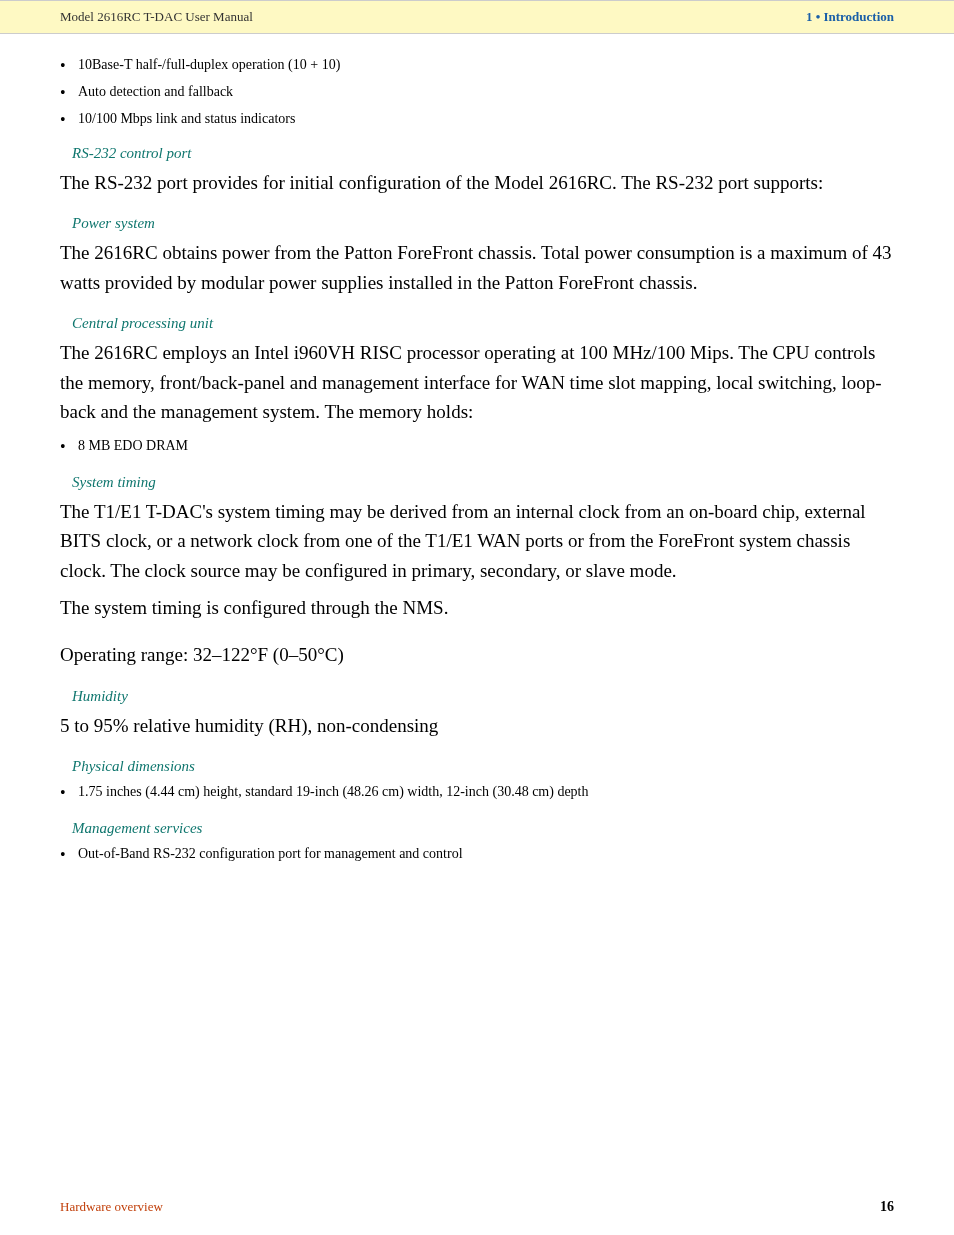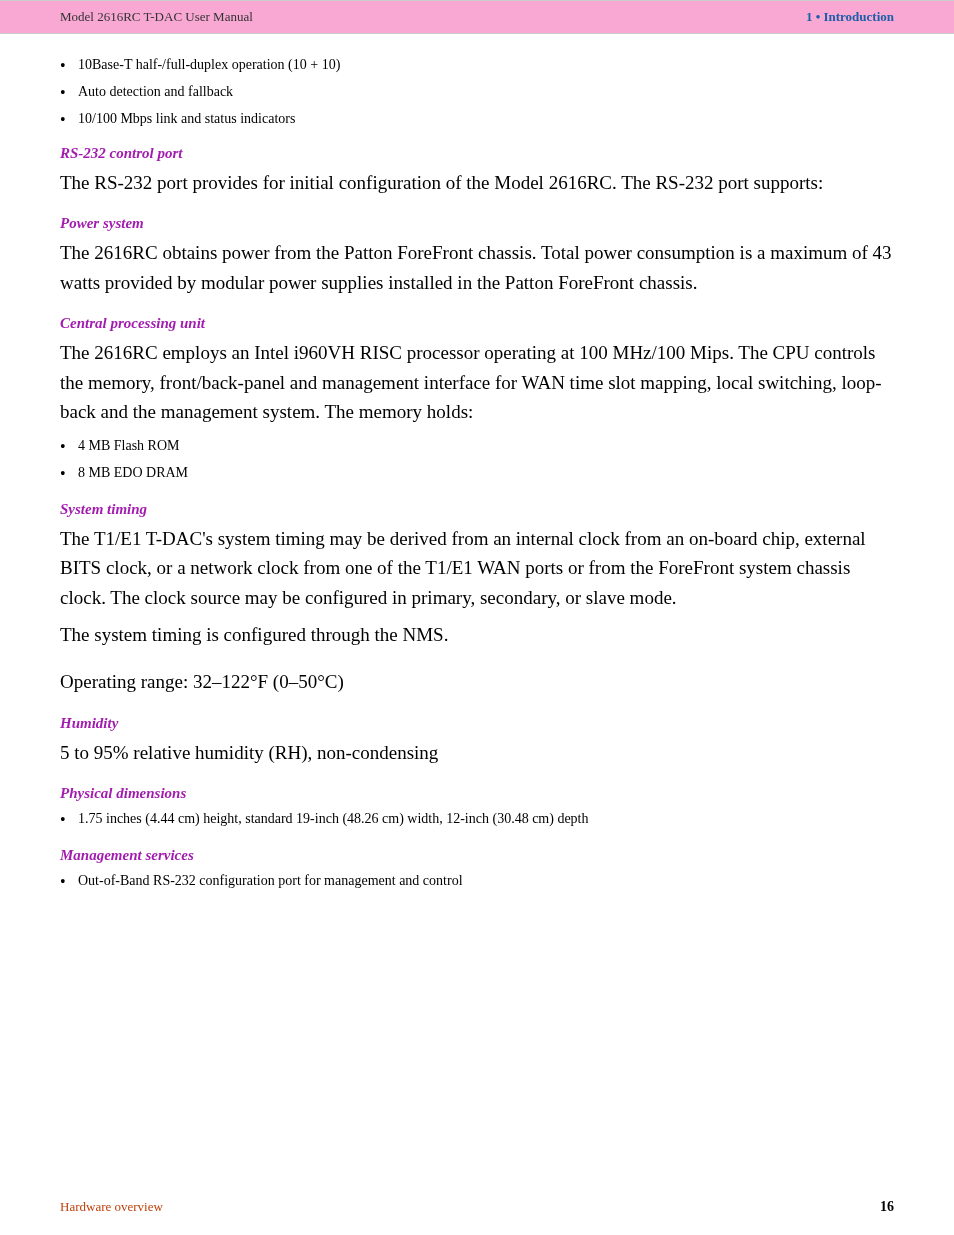--- a/index.html
+++ b/index.html
@@ -19,21 +19,21 @@
 
     .page {
       width: 954px;
       min-height: 1235px;
       background: #fff;
       display: flex;
       flex-direction: column;
     }
 
     .header-bar {
-      background: #f9a8d4;
+      background: #fef9c3;
       border-top: 1px solid #ccc;
       border-bottom: 1px solid #ccc;
       display: flex;
       justify-content: space-between;
       align-items: center;
       padding: 8px 60px;
       margin-bottom: 20px;
     }
 
     .header-left {
@@ -72,24 +72,25 @@
       color: #000;
       font-size: 16px;
     }
 
     .section {
       margin-bottom: 18px;
     }
 
     .section-title {
       font-size: 15px;
-      font-weight: bold;
+      font-weight: normal;
       font-style: italic;
-      color: #a21caf;
+      color: #0f766e;
       margin-bottom: 6px;
+      margin-left: 12px;
     }
 
     .section-body {
       font-size: 19px;
       line-height: 1.55;
       margin-bottom: 8px;
     }
 
     .footer {
       display: flex;
@@ -137,21 +138,20 @@
           <p class="section-body">The RS-232 port provides for initial configuration of the Model 2616RC. The RS-232 port supports:</p>
         </div>
         <div class="section">
           <div class="section-title">Power system</div>
           <p class="section-body">The 2616RC obtains power from the Patton ForeFront chassis. Total power consumption is a maximum of 43 watts provided by modular power supplies installed in the Patton ForeFront chassis.</p>
         </div>
         <div class="section">
           <div class="section-title">Central processing unit</div>
           <p class="section-body">The 2616RC employs an Intel i960VH RISC processor operating at 100 MHz/100 Mips. The CPU controls the memory, front/back-panel and management interface for WAN time slot mapping, local switching, loop-back and the management system. The memory holds:</p>
           <ul class="bullet-list">
-            <li>4 MB Flash ROM</li>
             <li>8 MB EDO DRAM</li>
           </ul>
         </div>
         <div class="section">
           <div class="section-title">System timing</div>
           <p class="section-body">The T1/E1 T-DAC's system timing may be derived from an internal clock from an on-board chip, external BITS clock, or a network clock from one of the T1/E1 WAN ports or from the ForeFront system chassis clock. The clock source may be configured in primary, secondary, or slave mode.</p>
           <p class="section-body">The system timing is configured through the NMS.</p>
         </div>
         <div class="section">
           <p class="section-body">Operating range: 32–122°F (0–50°C)</p>

